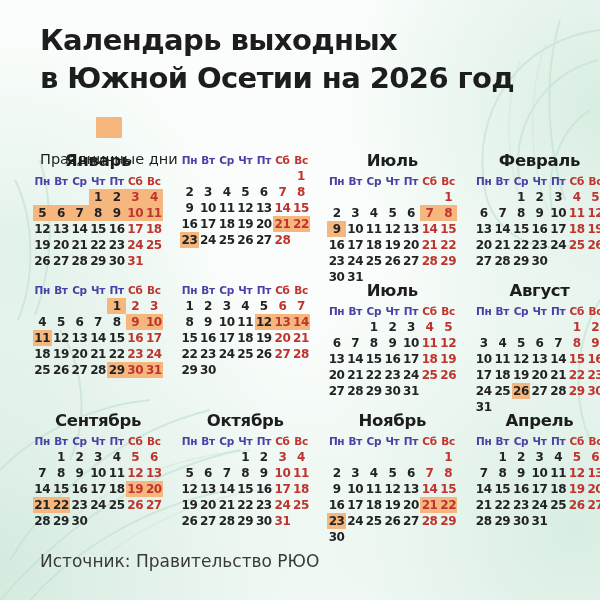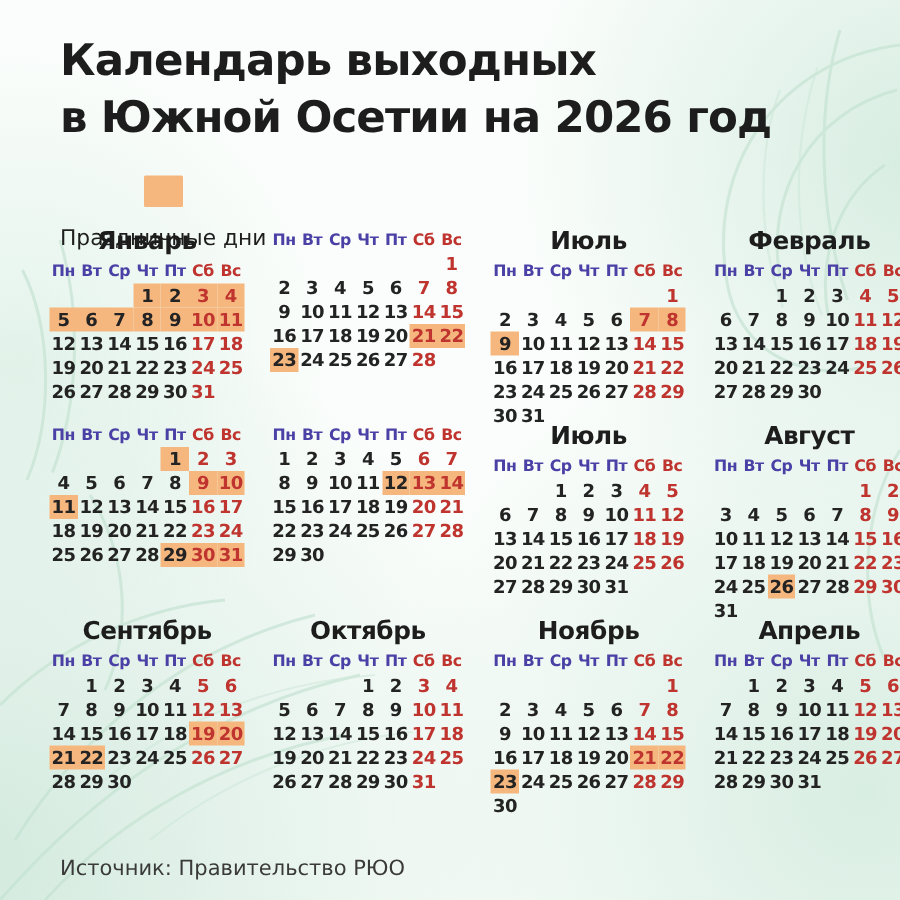--- a/index.html
+++ b/index.html
@@ -35,21 +35,21 @@
     font-size:10.5px;font-weight:700;text-align:center;height:16px;line-height:16px;
     color:var(--headercolor,#4a40a5);letter-spacing:-0.3px;
   }
   .wh.we{color:var(--weekend,#bf342e);}
   .day{
     font-size:12px;font-weight:700;text-align:center;height:16px;line-height:16px;
     color:var(--daytext,#232323);letter-spacing:-0.4px;
   }
   .day.we{color:var(--weekend,#bf342e);}
   .day.hol{background:var(--holiday,#f6b77f);}
-  .source{position:absolute;left:40px;top:571px;font-size:14px;color:#3a3a3a;}
+  .source{position:absolute;left:40px;top:551px;font-size:17px;color:#3a3a3a;}
 </style>
 </head>
 <body style="--holiday: #f6b77f; --weekend: #bf342e; --headercolor: #4a40a5; --daytext: #232323;">
 
 <svg class="bg-art" viewBox="0 0 600 600" xmlns="http://www.w3.org/2000/svg">
   <g fill="none" stroke="#c3e2d1" stroke-width="2" opacity="0.65">
     <path d="M600 30 C 520 40 470 110 485 190 C 492 230 530 255 575 245"></path>
     <path d="M598 60 C 540 75 510 130 520 185"></path>
     <path d="M560 20 C 545 70 545 140 565 200"></path>
     <path d="M590 110 C 560 130 545 170 552 210"></path>

